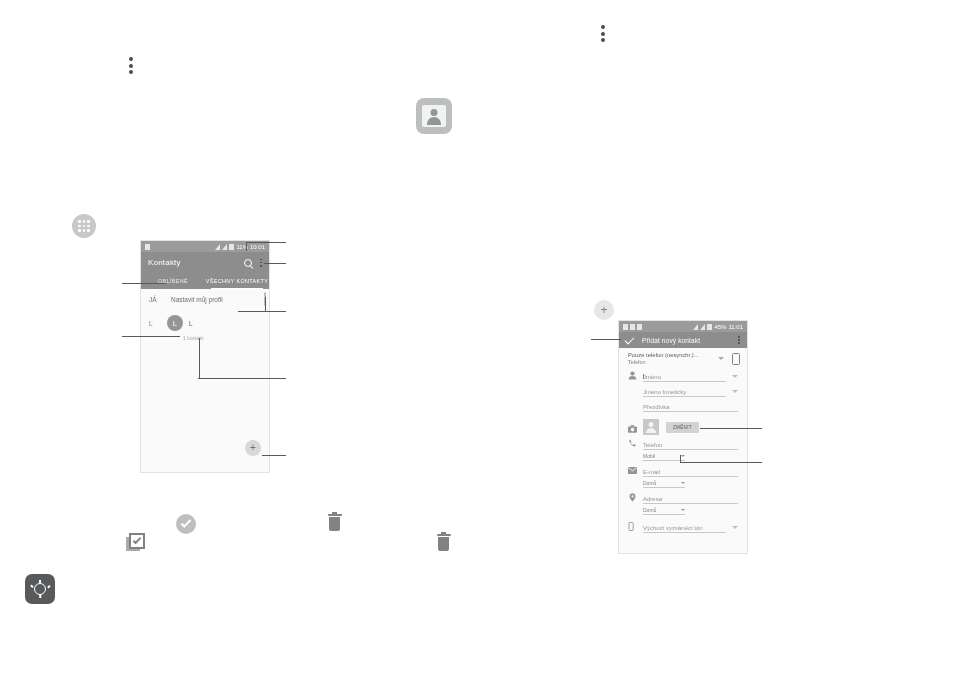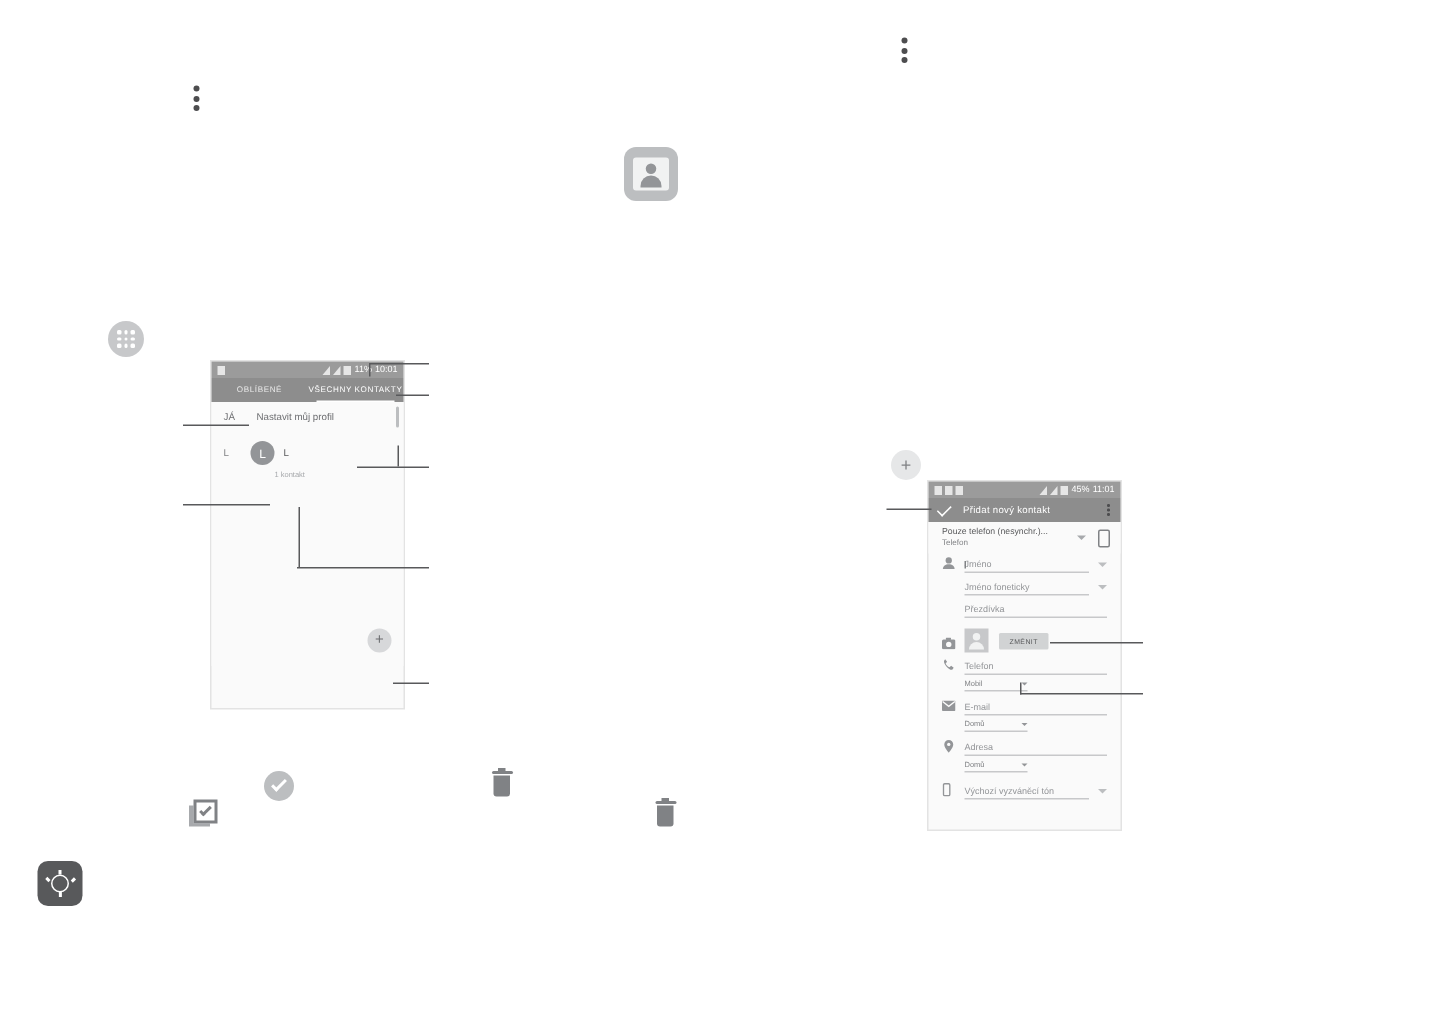--- a/index.html
+++ b/index.html
@@ -489,20 +489,29 @@
     </div>
     <div class="sb-right">
       <span class="sb-sig"></span>
       <span class="sb-sig"></span>
       <span class="sb-ico"></span>
       <span class="sb-time">11%</span>
       <span class="sb-time">10:01</span>
     </div>
   </div>
 
+  <div class="appbar" style="height:21px; padding:0 7px;">
+    <div class="appbar-title">Kontakty</div>
+    <div class="search-icon"></div>
+    <div class="dots3" style="position:relative; width:2px; height:8px;">
+      <i style="width:1.6px;height:1.6px;"></i>
+        <i style="width:1.6px;height:1.6px;"></i>
+        <i style="width:1.6px;height:1.6px;"></i>
+    </div>
+  </div>
 
   <div class="tabs">
     <div class="tab">OBLÍBENÉ</div>
     <div class="tab active">VŠECHNY KONTAKTY</div>
   </div>
 
   <div class="list-area" style="height:176px; position:relative;">
 
     <div class="row-me">
       <span class="ja">JÁ</span>

